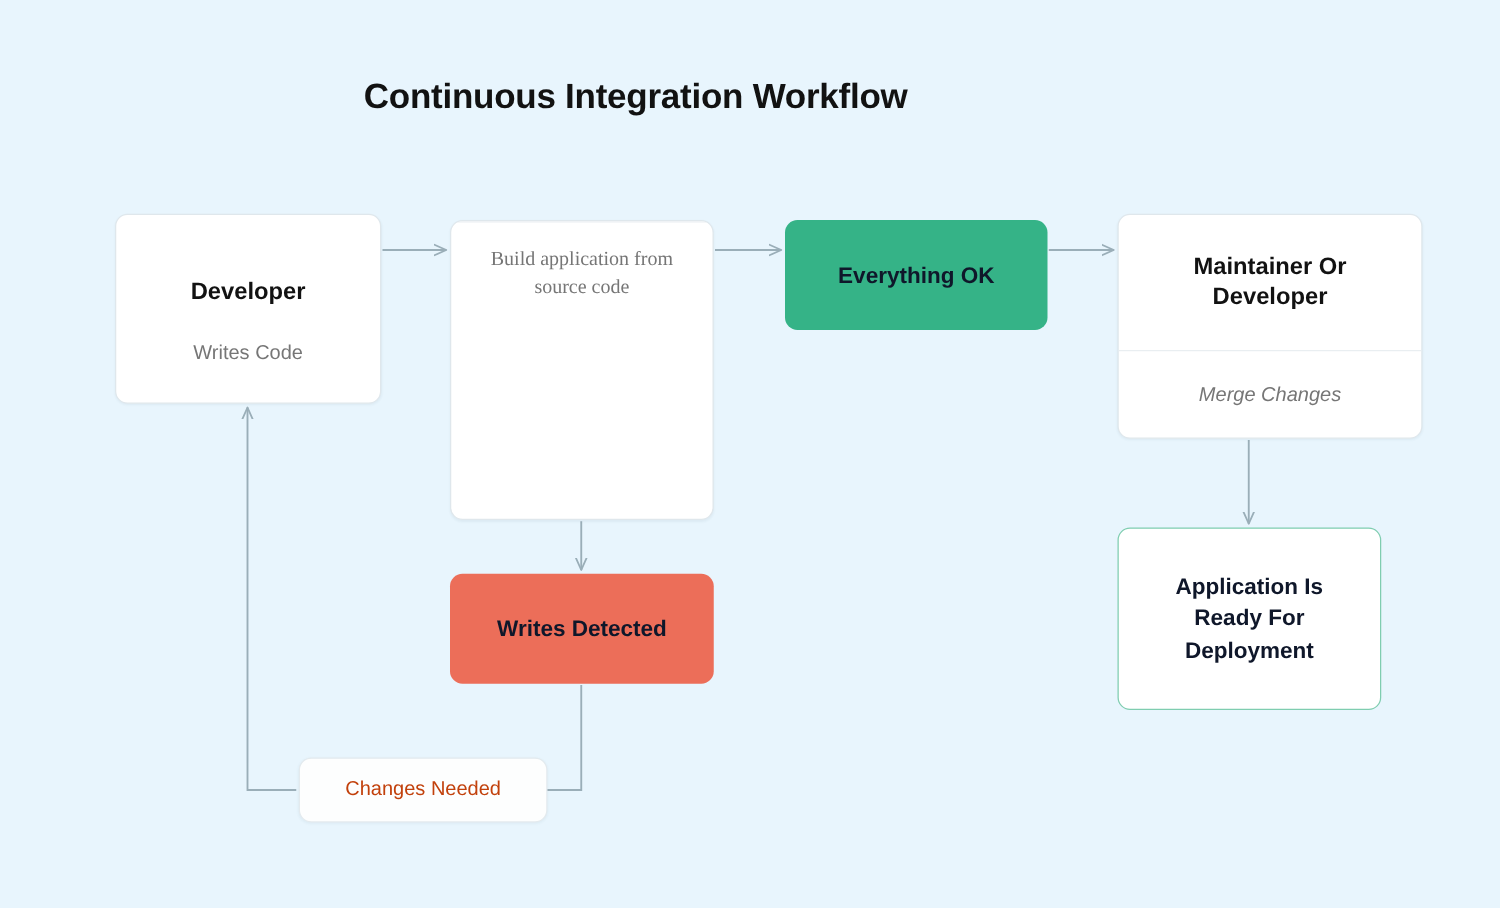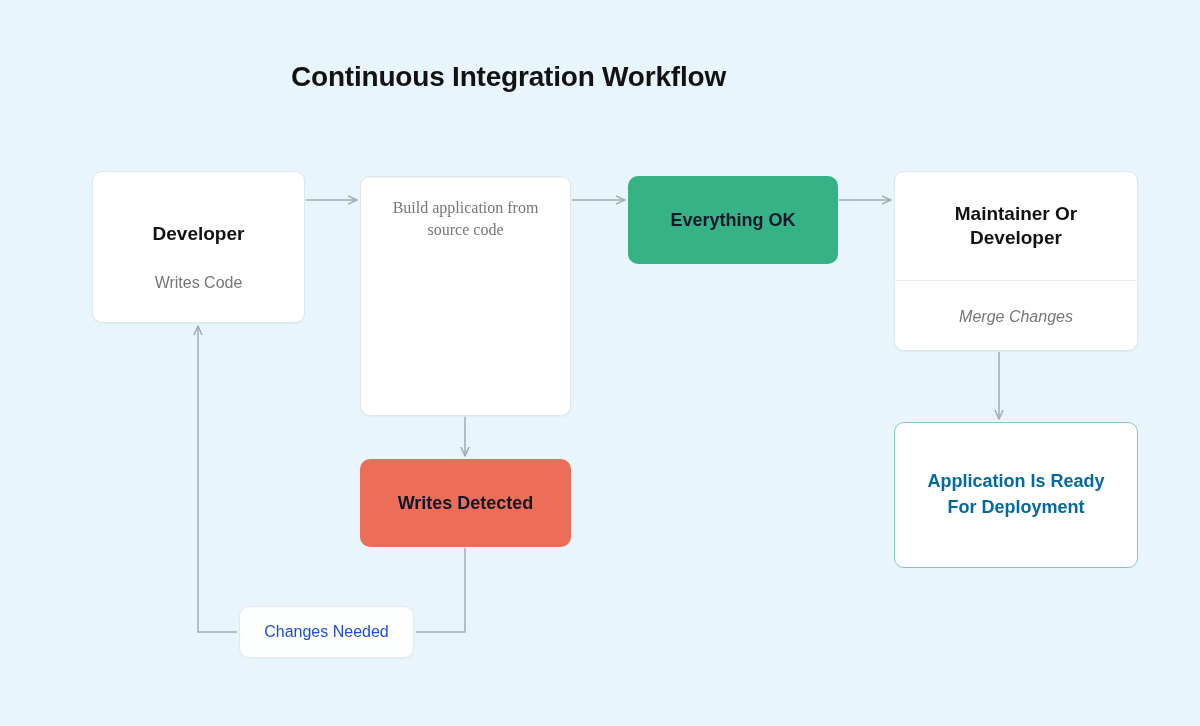--- a/index.html
+++ b/index.html
@@ -119,43 +119,43 @@
     left: 628px; top: 176px; width: 210px; height: 88px;
     background: #35b387;
   }
   #node-problem {
     left: 360px; top: 459px; width: 211px; height: 88px;
     background: #ec6e59;
   }
 
   
   #node-ready {
-    left: 894px; top: 422px; width: 244px; height: 146px;
+    left: 894px; top: 422px; width: 211px; height: 146px;
     background: #ffffff;
     border: 1px solid #7fcdb0;
     align-items: center;
     justify-content: center;
     text-align: center;
     font-size: 18px;
     font-weight: bold;
-    color: #0369a1;
+    color: #0f172a;
     line-height: 1.42;
     padding: 0 16px;
   }
 
   
   #node-changes {
-    left: 239px; top: 606px; width: 175px; height: 52px;
+    left: 239px; top: 606px; width: 199px; height: 52px;
     background: #fdfefe;
     border: 1px solid #e3eaee;
     border-radius: 10px;
     align-items: center;
     justify-content: center;
     font-size: 16px;
-    color: #1d4ed8;
+    color: #c2410c;
     text-align: center;
     box-shadow: 0 1px 2px rgba(40,70,90,0.05);
   }
 </style>
 </head>
 <body>
 
 <div id="canvas">
 
   <div class="diagram-title">Continuous Integration Workflow</div>

